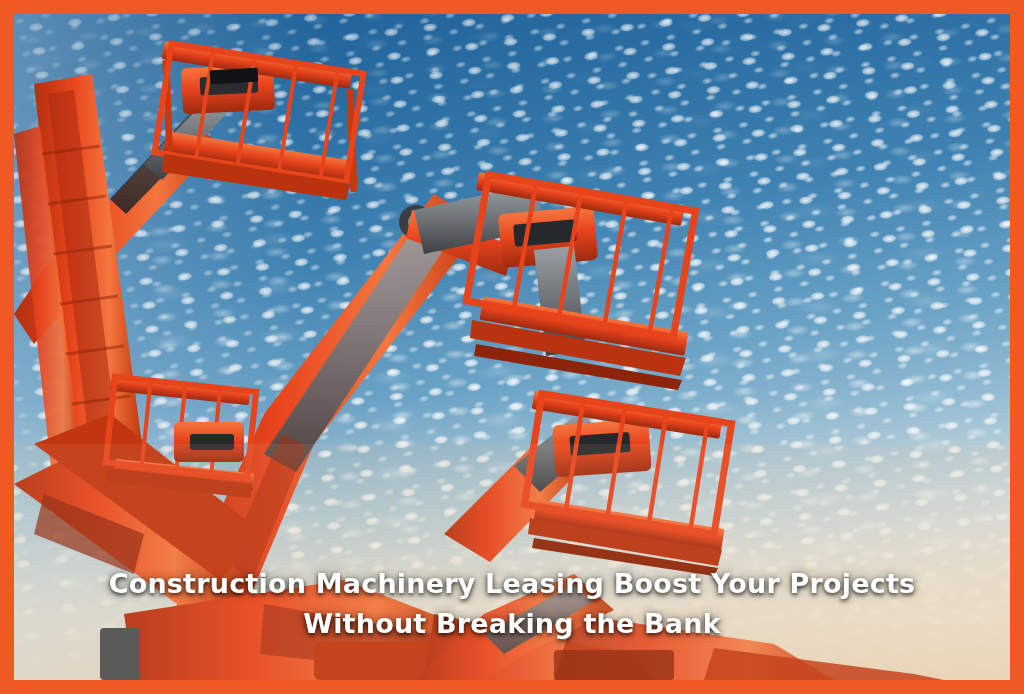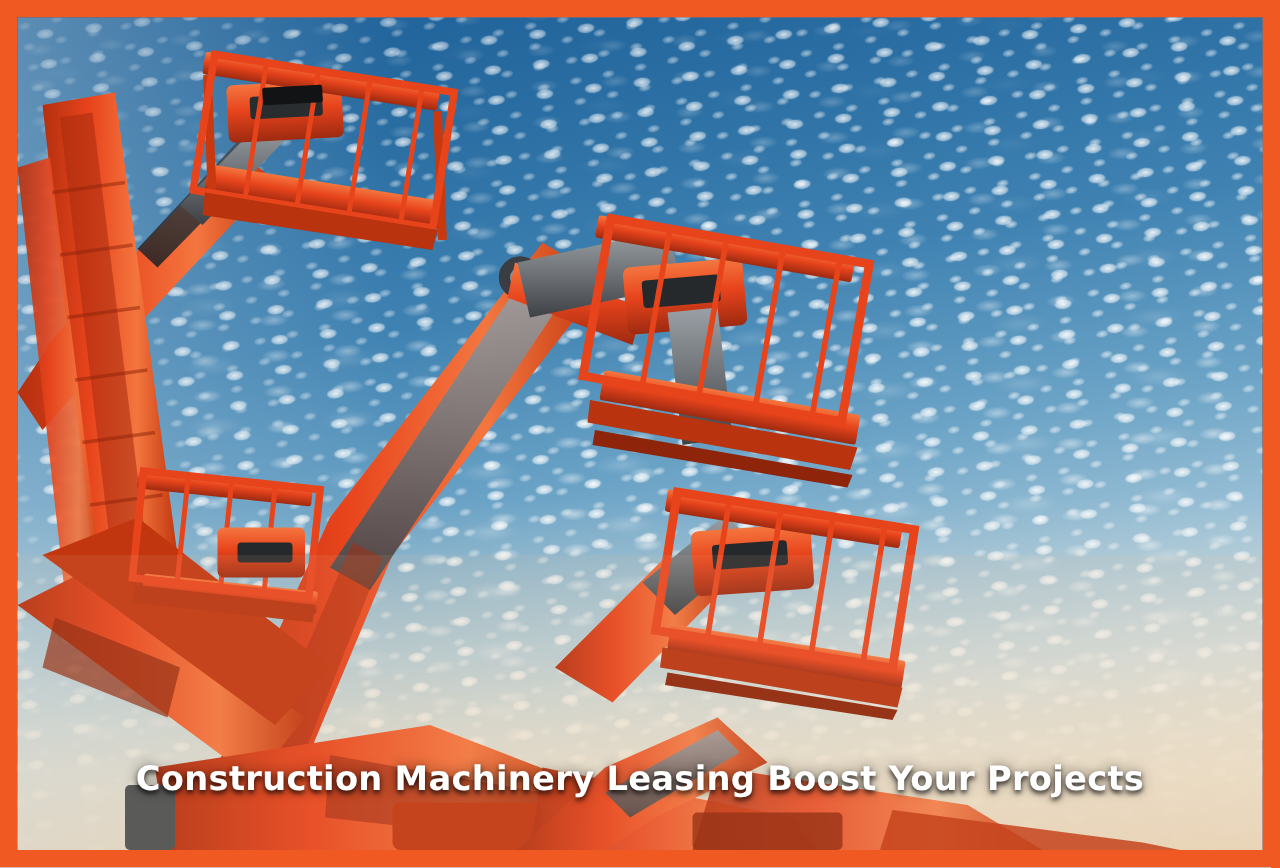--- a/index.html
+++ b/index.html
@@ -297,16 +297,17 @@
       <g>
         <path d="M 400 666 L 470 600 L 560 560 L 600 596 L 510 640 L 470 666 Z" fill="url(#orangeV)" opacity="0.95"></path>
         <path d="M 470 620 L 560 570 L 578 588 L 490 640 Z" fill="url(#grayG)" opacity="0.85"></path>
       </g>
 
       <rect x="0" y="430" width="996" height="236" fill="#E8C79A" opacity="0.10"></rect>
     </svg>
 
     <div class="caption">
       <div>Construction Machinery Leasing Boost Your Projects</div>
+      <div>Without Breaking the Bank</div>
     </div>
 
   </div>
 </div>
 
 </body></html>

